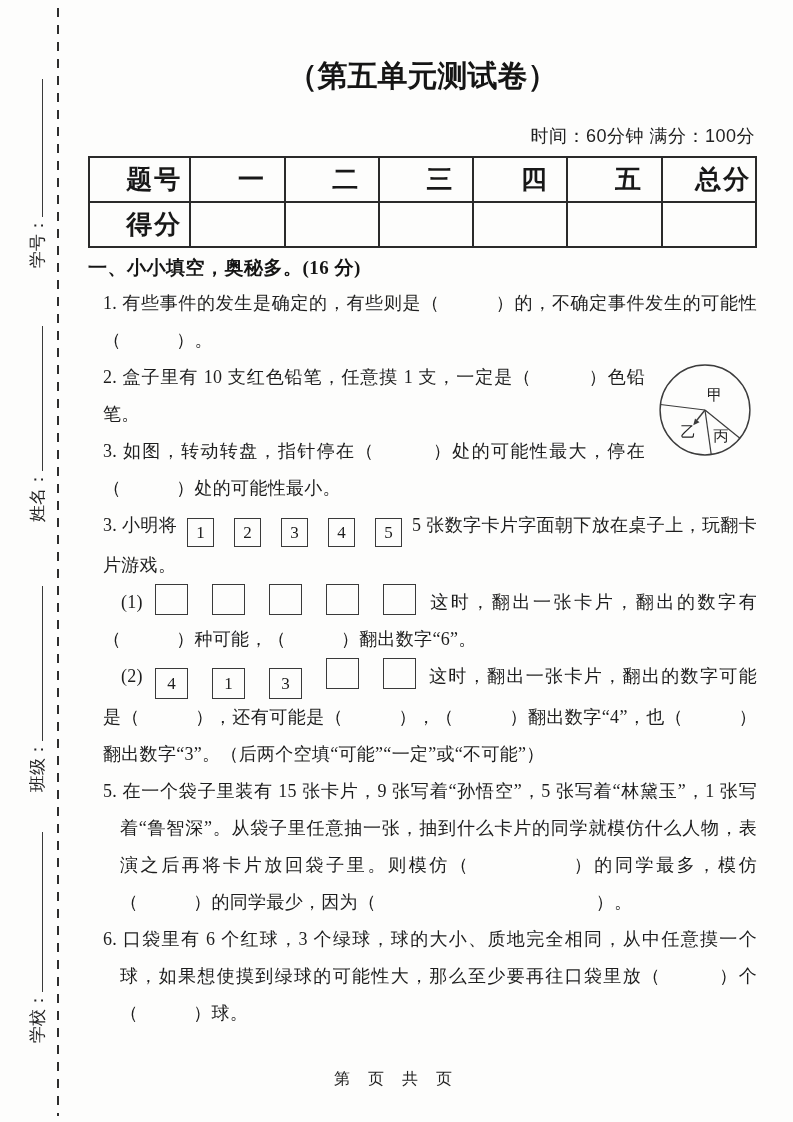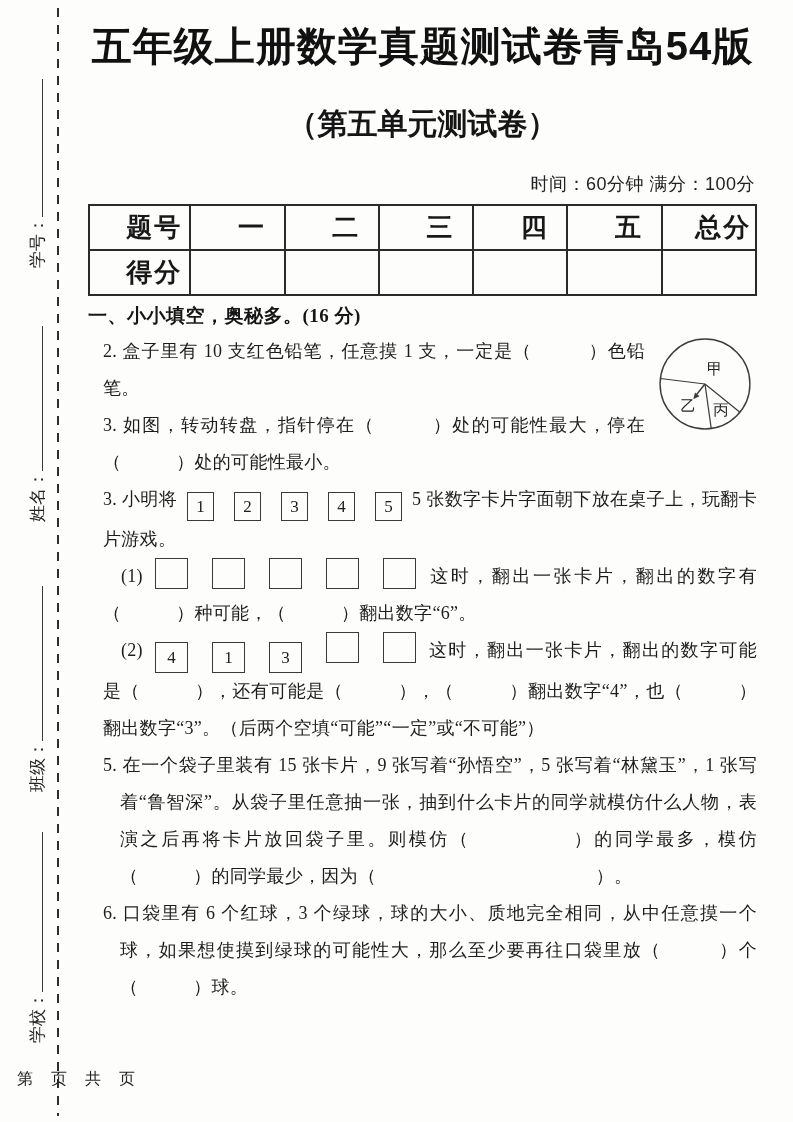--- a/index.html
+++ b/index.html
@@ -133,23 +133,23 @@
   }
   .spinner-box svg text {
     font-family: "Liberation Serif", serif;
     font-size: 15px;
     fill: #222;
   }
 
   
   .page-footer {
     position: absolute;
-    left: 17px; right: 0;
+    left: 0; right: 0;
     bottom: 32px;
-    text-align: left;
+    text-align: center;
     font-size: 16px;
     letter-spacing: 7px;
     color: #222;
   }
 </style>
 </head>
 <body>
 
 <div class="page">
 
@@ -162,21 +162,20 @@
     <span class="sb-inner"><span>姓名：</span><span class="sb-line"></span></span>
   </div>
   <div class="sb-item sb-banji">
     <span class="sb-inner"><span>班级：</span><span class="sb-line"></span></span>
   </div>
   <div class="sb-item sb-xuexiao">
     <span class="sb-inner"><span>学校：</span><span class="sb-line"></span></span>
   </div>
 
   <div class="content">
-    <div class="title">五年级上册数学真题测试卷青岛54版</div>
     <div class="subtitle">（第五单元测试卷）</div>
     <div class="exam-info">时间：60分钟  满分：100分</div>
 
     <table class="score">
       <colgroup>
         <col style="width:15.2%">
           <col style="width:14.13%">
           <col style="width:14.13%">
           <col style="width:14.13%">
           <col style="width:14.13%">
@@ -202,20 +201,21 @@
         <td></td>
         <td></td>
       </tr>
     </tbody>
       </table>
 
     <div class="section-heading">一、小小填空，奥秘多。(16 分)</div>
 
     <div class="questions">
 
+      <p class="q">1. 有些事件的发生是确定的，有些则是（　　　）的，不确定事件发生的可能性（　　　）。</p>
 
       <div>
 
         <div class="spinner-box">
           <svg viewBox="0 0 100 96" width="104" height="98" xmlns="http://www.w3.org/2000/svg">
             <circle cx="50" cy="48" r="44" fill="none" stroke="#3c3c3c" stroke-width="1.4"></circle>
             <line x1="50" y1="48" x2="6.3" y2="42.6" stroke="#3c3c3c" stroke-width="1.2"></line>
             <line x1="50" y1="48" x2="56.1" y2="91.6" stroke="#3c3c3c" stroke-width="1.2"></line>
             <line x1="50" y1="48" x2="84.2" y2="75.7" stroke="#3c3c3c" stroke-width="1.2"></line>
             <g>

